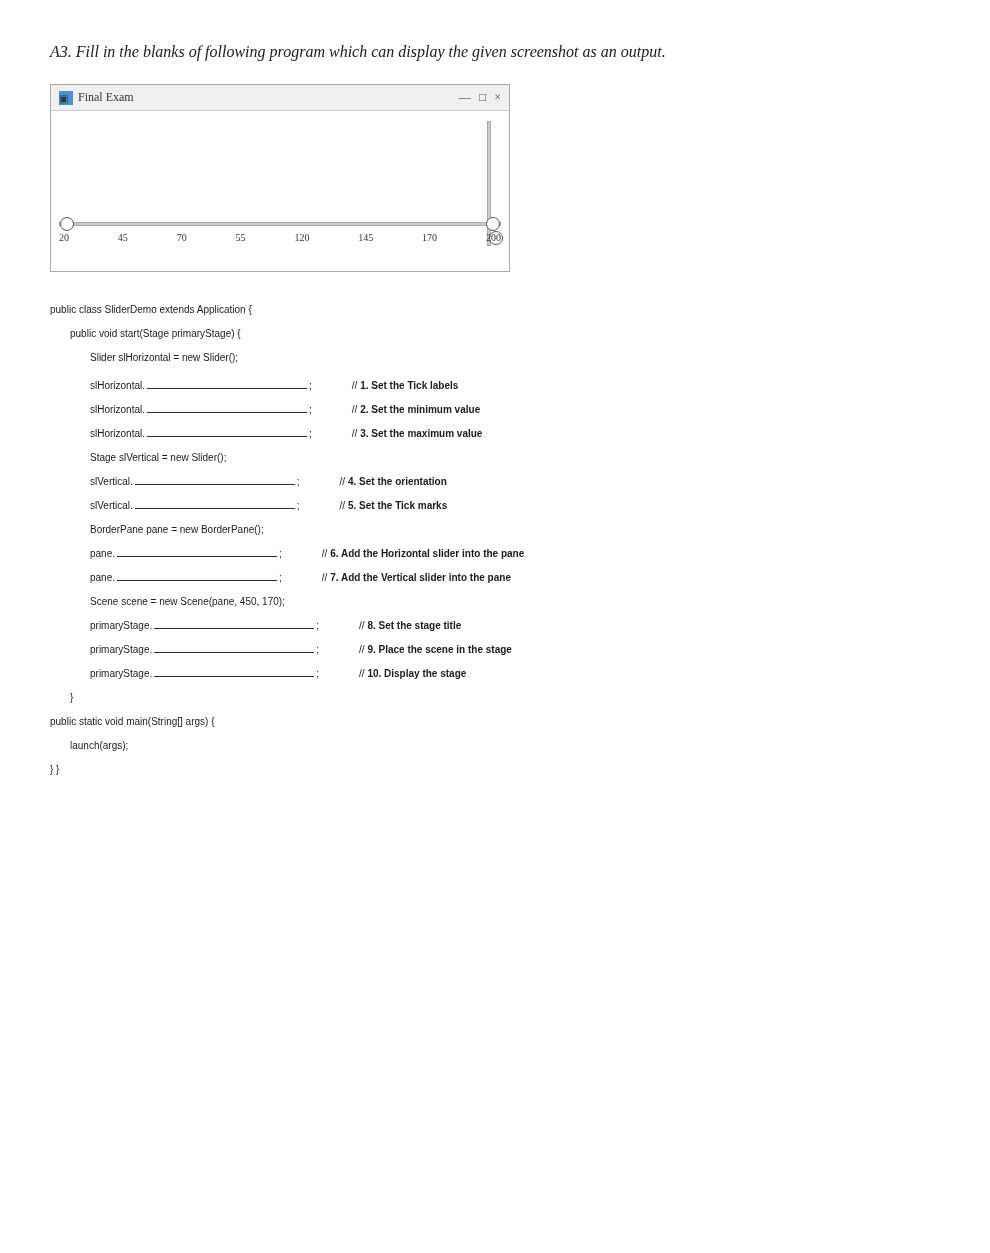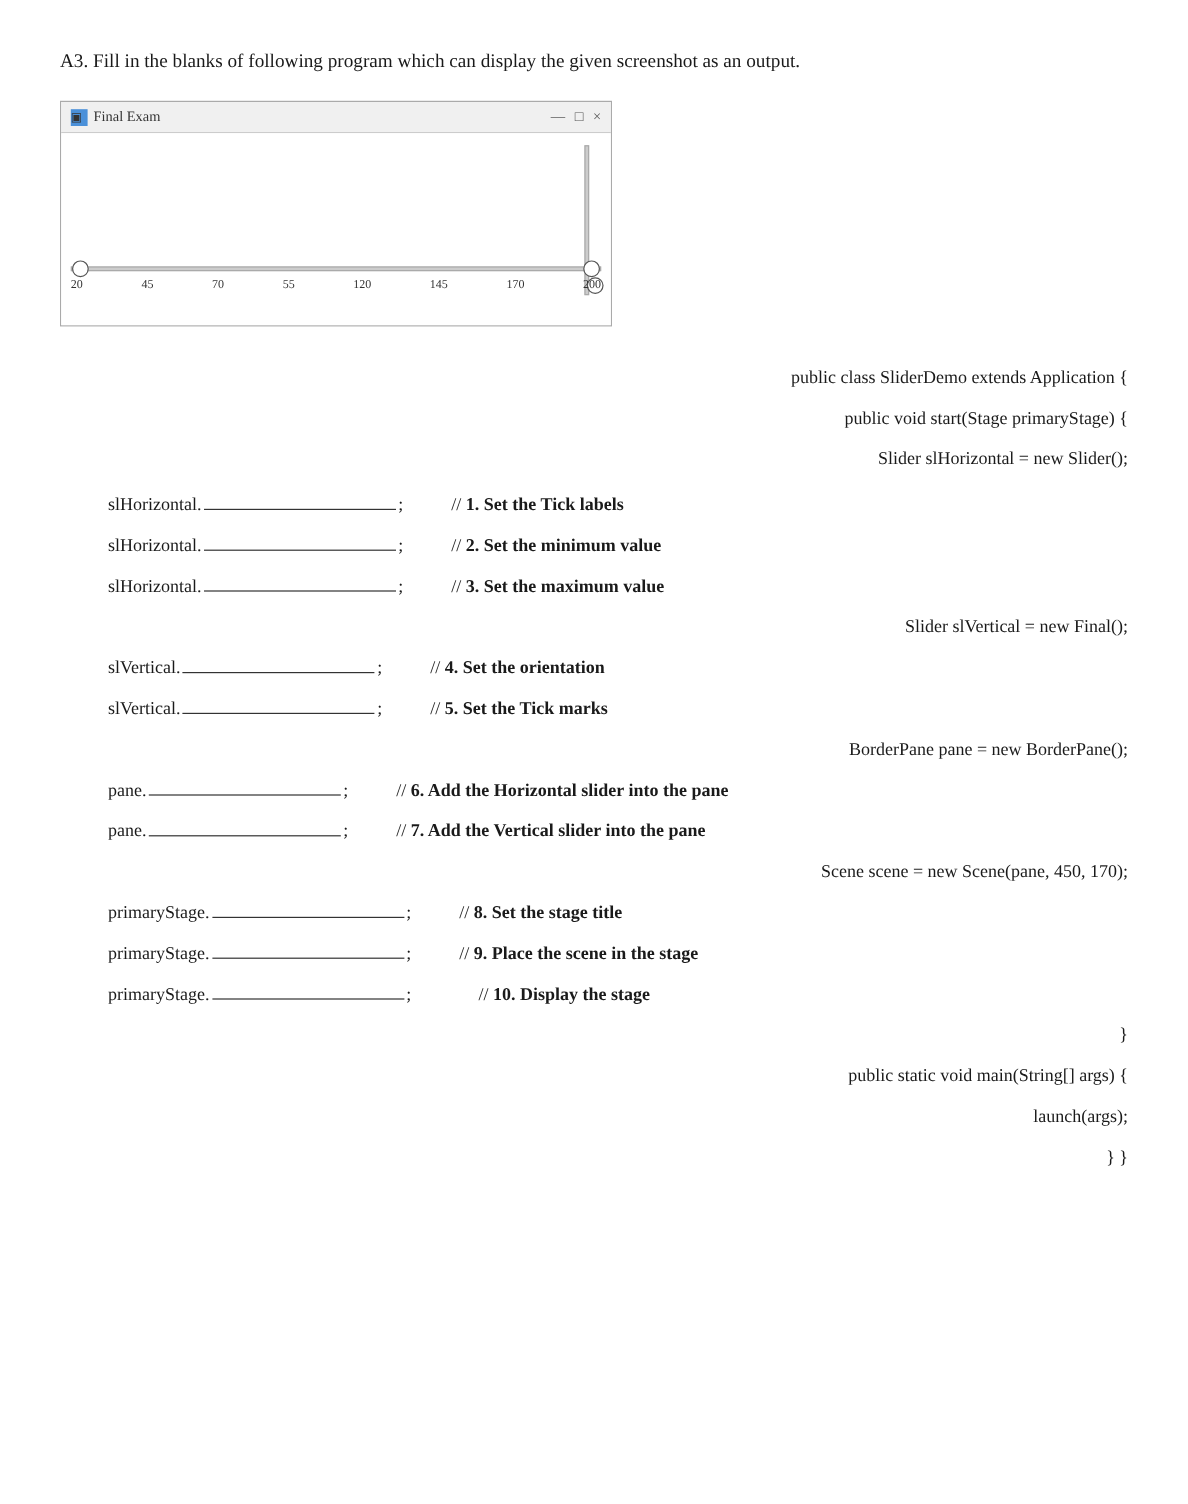--- a/index.html
+++ b/index.html
@@ -9,20 +9,21 @@
       color: #1a1a1a;
       padding: 40px 50px;
       font-size: 16px;
       line-height: 1.6;
     }
 
     .question-header {
       font-size: 16px;
       margin-bottom: 20px;
       line-height: 1.5;
+      font-style: italic;
     }
 
     
     .window-mockup {
       border: 1.5px solid #aaa;
       width: 460px;
       margin-bottom: 28px;
       background: #f5f5f5;
     }
     .window-titlebar {
@@ -128,24 +129,23 @@
       left: 1px;
       width: 14px;
       height: 14px;
       border-radius: 50%;
       border: 1.5px solid #555;
       background: white;
     }
 
     
     .code-block {
-      font-family: Liberation Serif, serif;
-      font-size: 15px;
+      font-family: Liberation Sans, sans-serif;
+      font-size: 10px;
       line-height: 2.0;
-      text-align: right;
     }
 
     .blank {
       display: inline-block;
       border-bottom: 1.5px solid #333;
       min-width: 160px;
       margin: 0 2px;
       vertical-align: bottom;
     }
   </style>
@@ -222,21 +222,21 @@
   </div>
 
   <div style="display:flex; align-items:baseline; margin-bottom:4px; margin-left:40px;">
     <span>slHorizontal. </span>
     <span class="blank" style="min-width:160px;"></span>
     <span>;</span>
     <span style="margin-left:40px;">//  <strong>3. Set the maximum value</strong></span>
   </div>
 
   <div style="margin-left:40px; margin-bottom:4px; margin-top:4px;">
-    <span>Slider slVertical = new Final();</span>
+    <span>Stage slVertical = new Slider();</span>
   </div>
 
   <div style="display:flex; align-items:baseline; margin-bottom:4px; margin-left:40px;">
     <span>slVertical. </span>
     <span class="blank" style="min-width:160px;"></span>
     <span>;</span>
     <span style="margin-left:40px;">//  <strong>4. Set the orientation</strong></span>
   </div>
 
   <div style="display:flex; align-items:baseline; margin-bottom:4px; margin-left:40px;">
@@ -279,21 +279,21 @@
     <span>primaryStage. </span>
     <span class="blank" style="min-width:160px;"></span>
     <span>;</span>
     <span style="margin-left:40px;">//  <strong>9. Place the scene in the stage</strong></span>
   </div>
 
   <div style="display:flex; align-items:baseline; margin-bottom:4px; margin-left:40px;">
     <span>primaryStage. </span>
     <span class="blank" style="min-width:160px;"></span>
     <span>;</span>
-    <span style="margin-left:56px;">//  <strong>10. Display the stage</strong></span>
+    <span style="margin-left:40px;">//  <strong>10. Display the stage</strong></span>
   </div>
 
   <div style="margin-left:20px; margin-top:4px; margin-bottom:4px;">
     <span>}</span>
   </div>
 
   <div style="margin-top:4px; margin-bottom:4px;">
     <span>public static void main(String[] args) {</span>
   </div>
 

